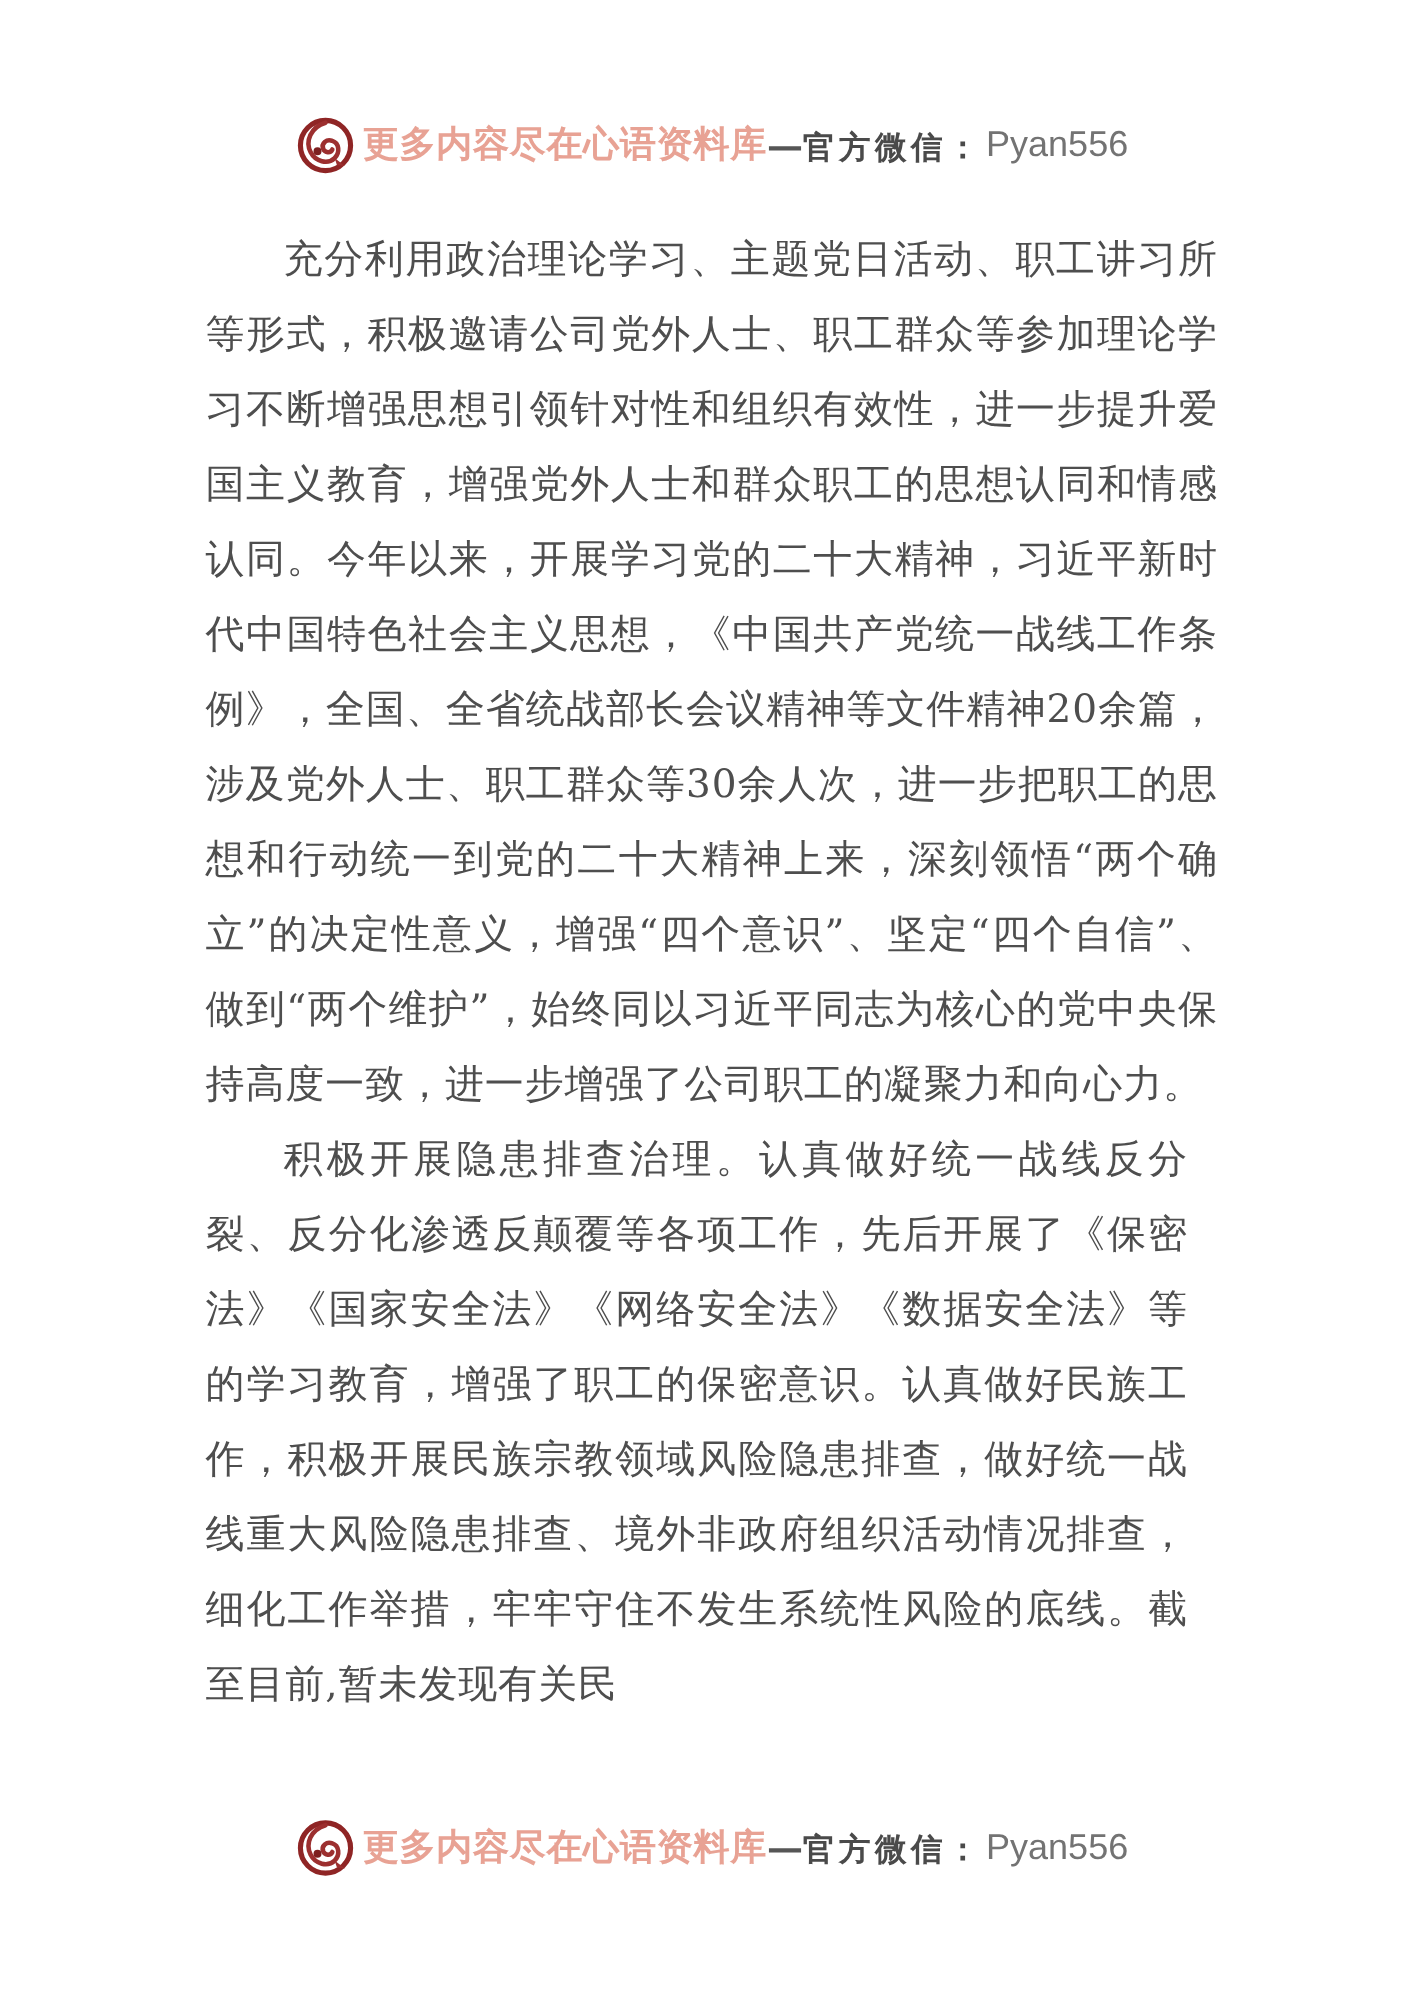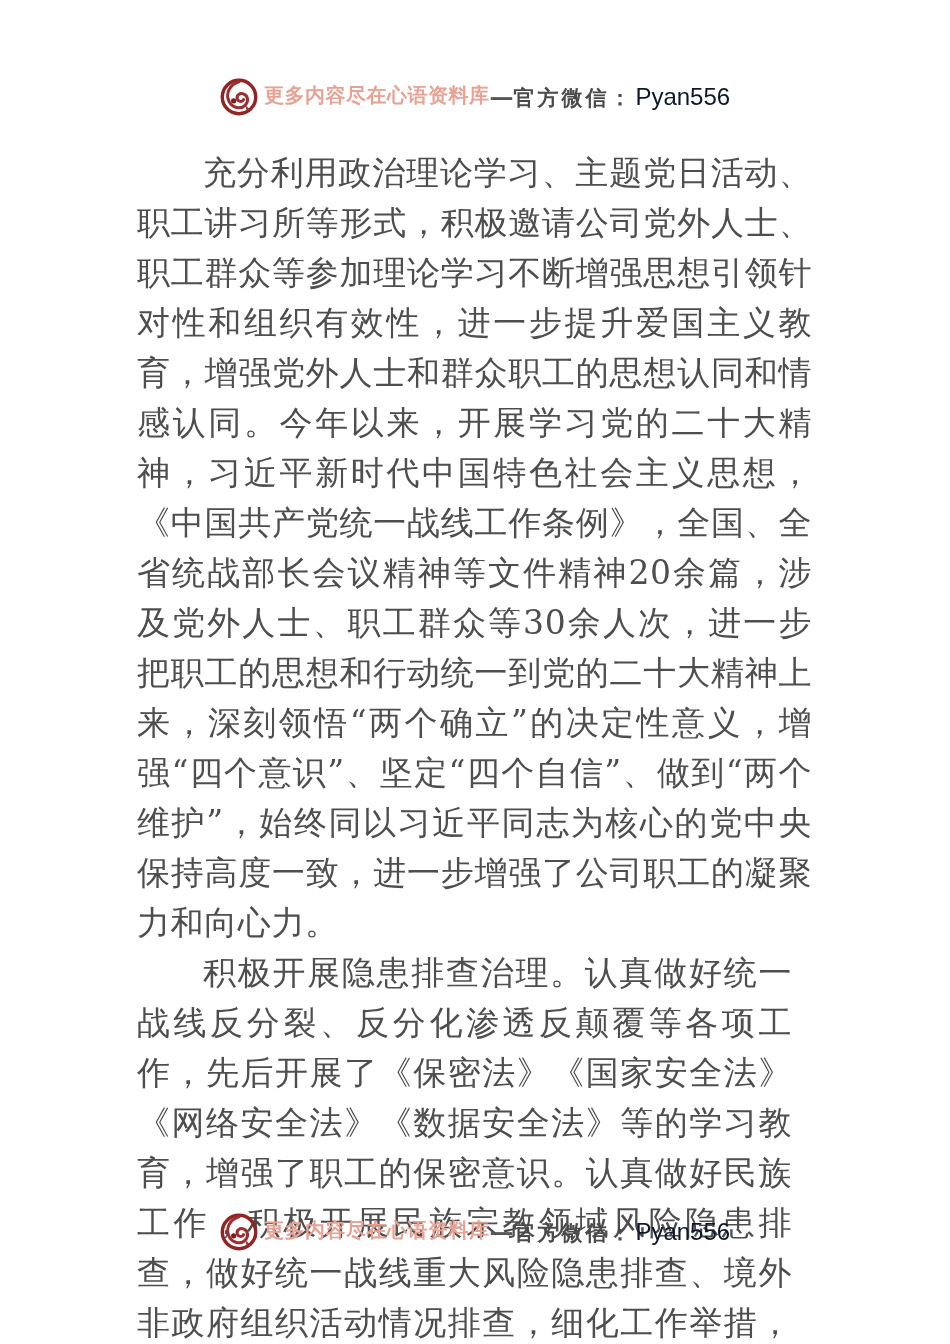--- a/index.html
+++ b/index.html
@@ -39,22 +39,22 @@
 
   .wm-logo {
     width: 38px;
     height: 38px;
     margin-right: 6px;
     flex: 0 0 auto;
     display: block;
   }
 
   .wm-main {
-    font-family: Liberation Mono, monospace;
-    font-size: 20px;
+    font-family: Liberation Serif, serif;
+    font-size: 24px;
     font-weight: 700;
     color: #e8a294;
     letter-spacing: 0.5px;
     line-height: 1;
   }
   .wm-dash {
     font-family: "DejaVu Serif", serif;
     font-size: 24px;
     font-weight: 700;
     color: #565656;
@@ -66,38 +66,38 @@
     font-weight: 700;
     color: #4a4a4a;
     letter-spacing: 3px;
     line-height: 1;
     text-align: center;
   }
   .wm-id {
     font-family: "Liberation Sans", sans-serif;
     font-size: 24px;
     font-weight: 400;
-    color: #0f172a;
+    color: #737373;
     letter-spacing: 0px;
     line-height: 1;
     margin-left: 2px;
   }
 
   
   .content {
     position: absolute;
     left: 137px;
     top: 148px;
     width: 675px;
   }
 
   p.para {
     margin: 0;
     font-family: "DejaVu Serif", serif;
-    font-size: 33px;
+    font-size: 26px;
     line-height: 50px;
     color: #4e4e4e;
     text-align: justify;
     text-justify: inter-character;
     text-indent: 2em;
     letter-spacing: 0.6px;
     font-weight: 400;
   }
 
   p.heading {

